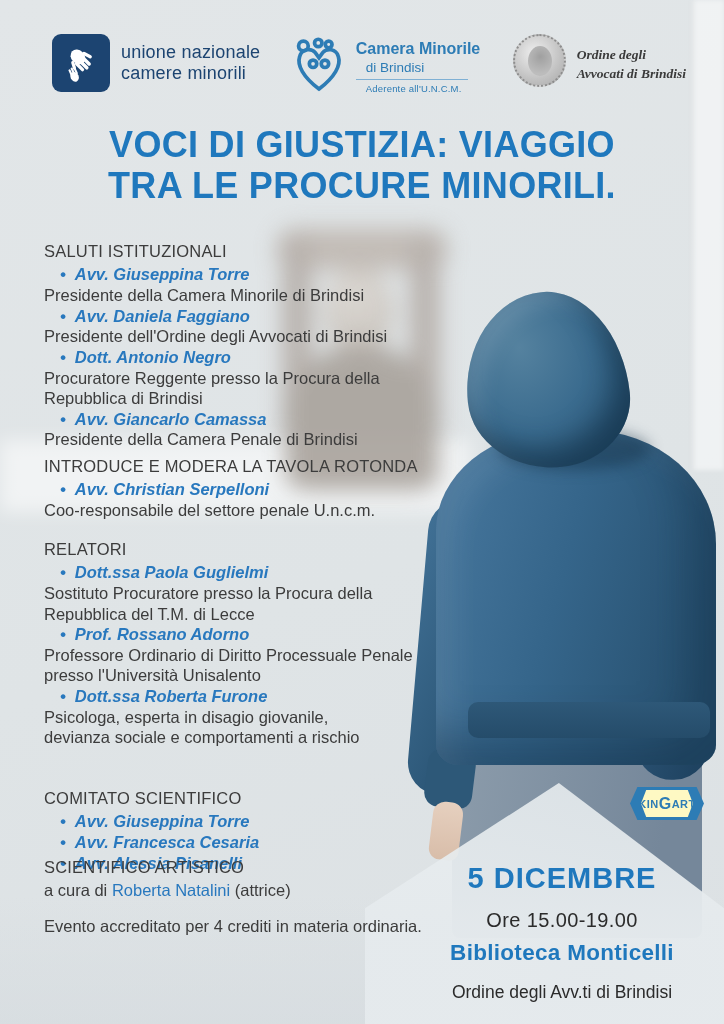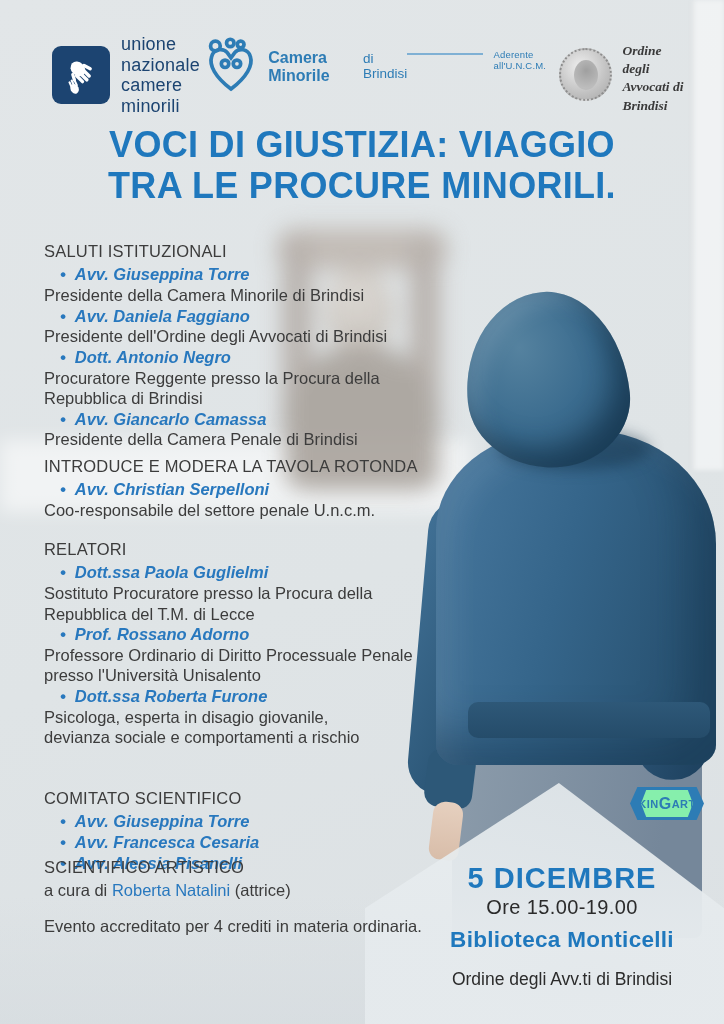--- a/index.html
+++ b/index.html
@@ -52,21 +52,21 @@
   .chevron{position:absolute;left:365px;top:783px;width:359px;height:241px;
     clip-path:polygon(54% 0%,100% 52%,100% 100%,0% 100%,0% 52%);
     background:linear-gradient(180deg,rgba(233,238,240,.88),rgba(229,234,237,.97) 60%);}
   
   .header{position:absolute;left:52px;top:34px;right:38px;display:flex;justify-content:space-between;align-items:flex-start;z-index:5;}
   .logo-group{display:flex;align-items:center;gap:11px;}
   .uncm-square{width:58px;height:58px;background:#1c4471;border-radius:9px;flex:0 0 auto;
     display:flex;align-items:center;justify-content:center;}
   .uncm-text{color:#1c4471;font-size:18px;line-height:1.14;letter-spacing:.2px;}
   .camera-icon{flex:0 0 auto;margin-top:2px;}
-  .camera-text{display:flex;flex-direction:row;}
+  .camera-text{display:flex;flex-direction:column;}
   .camera-name{color:#2d7cb5;font-weight:bold;font-size:16px;line-height:1.1;}
   .camera-place{color:#2d7cb5;font-size:13.5px;margin-top:2px;padding-left:10px;}
   .camera-rule{height:1.5px;background:#7fb0d4;margin:4px 0 3px 0;width:112px;}
   .camera-aff{color:#2d7cb5;font-size:9.5px;letter-spacing:.2px;padding-left:10px;}
   .seal{width:53px;height:53px;border-radius:50%;flex:0 0 auto;
     background:radial-gradient(circle at 40% 35%,#efefef,#c2c2c2 60%,#a7a7a7);
     border:2px dotted #8d8d8d;box-sizing:border-box;position:relative;}
   .seal::after{content:"";position:absolute;left:13px;top:10px;width:24px;height:30px;border-radius:50%;
     background:radial-gradient(circle at 50% 35%,#8e8e8e,#b9b9b9 75%);opacity:.8;}
   .ordine-text{font-family:"Liberation Serif",serif;font-style:italic;font-weight:bold;
@@ -79,29 +79,29 @@
   .sec-heading{letter-spacing:.2px;margin-bottom:3px;line-height:1.24;}
   .entry-name{font-weight:bold;color:#2878be;padding-left:16px;line-height:1.26;font-style:italic;}
   .entry-name::before{content:"•";margin-right:9px;}
   .entry-role{line-height:1.24;max-width:410px;}
   .note-line{position:absolute;left:44px;width:420px;z-index:5;color:#3c3c3c;font-size:16.5px;line-height:1.25;}
   .mix-prefix,.mix-suffix{color:#3c3c3c;}
   .mix-name{font-weight:normal;color:#2878be;}
   
   .event-block{position:absolute;left:412px;top:862px;width:300px;text-align:center;z-index:6;}
   .event-date{color:#1f78bd;font-weight:bold;font-size:29px;letter-spacing:1px;}
-  .event-time{color:#2b2b2b;font-size:20px;margin-top:1px;letter-spacing:.4px;}
+  .event-time{color:#2b2b2b;font-size:20px;margin-top:14px;letter-spacing:.4px;}
   .event-venue{color:#1f78bd;font-weight:bold;font-size:22.5px;margin-top:8px;letter-spacing:.3px;}
   .event-org{color:#2b2b2b;font-size:17.5px;margin-top:16px;}
   
   .kingart{position:absolute;left:630px;top:787px;width:74px;height:33px;z-index:6;
     clip-path:polygon(10% 0%,90% 0%,100% 50%,90% 100%,10% 100%,0% 50%);
     background:#2d7cb5;display:flex;align-items:center;justify-content:center;}
   .kingart-inner{width:52px;height:27px;clip-path:polygon(10% 0%,90% 0%,100% 50%,90% 100%,10% 100%,0% 50%);
-    background:#86efac;display:flex;align-items:center;justify-content:center;
+    background:#fef9c3;display:flex;align-items:center;justify-content:center;
     color:#2d7cb5;font-weight:bold;letter-spacing:.5px;}
   .kingart-inner .p13{font-size:11px;}
   .kingart-inner .p2{font-size:16px;}
 </style>
 </head>
 <body>
 
 <div class="poster">
 
   <div class="bg-layer">

